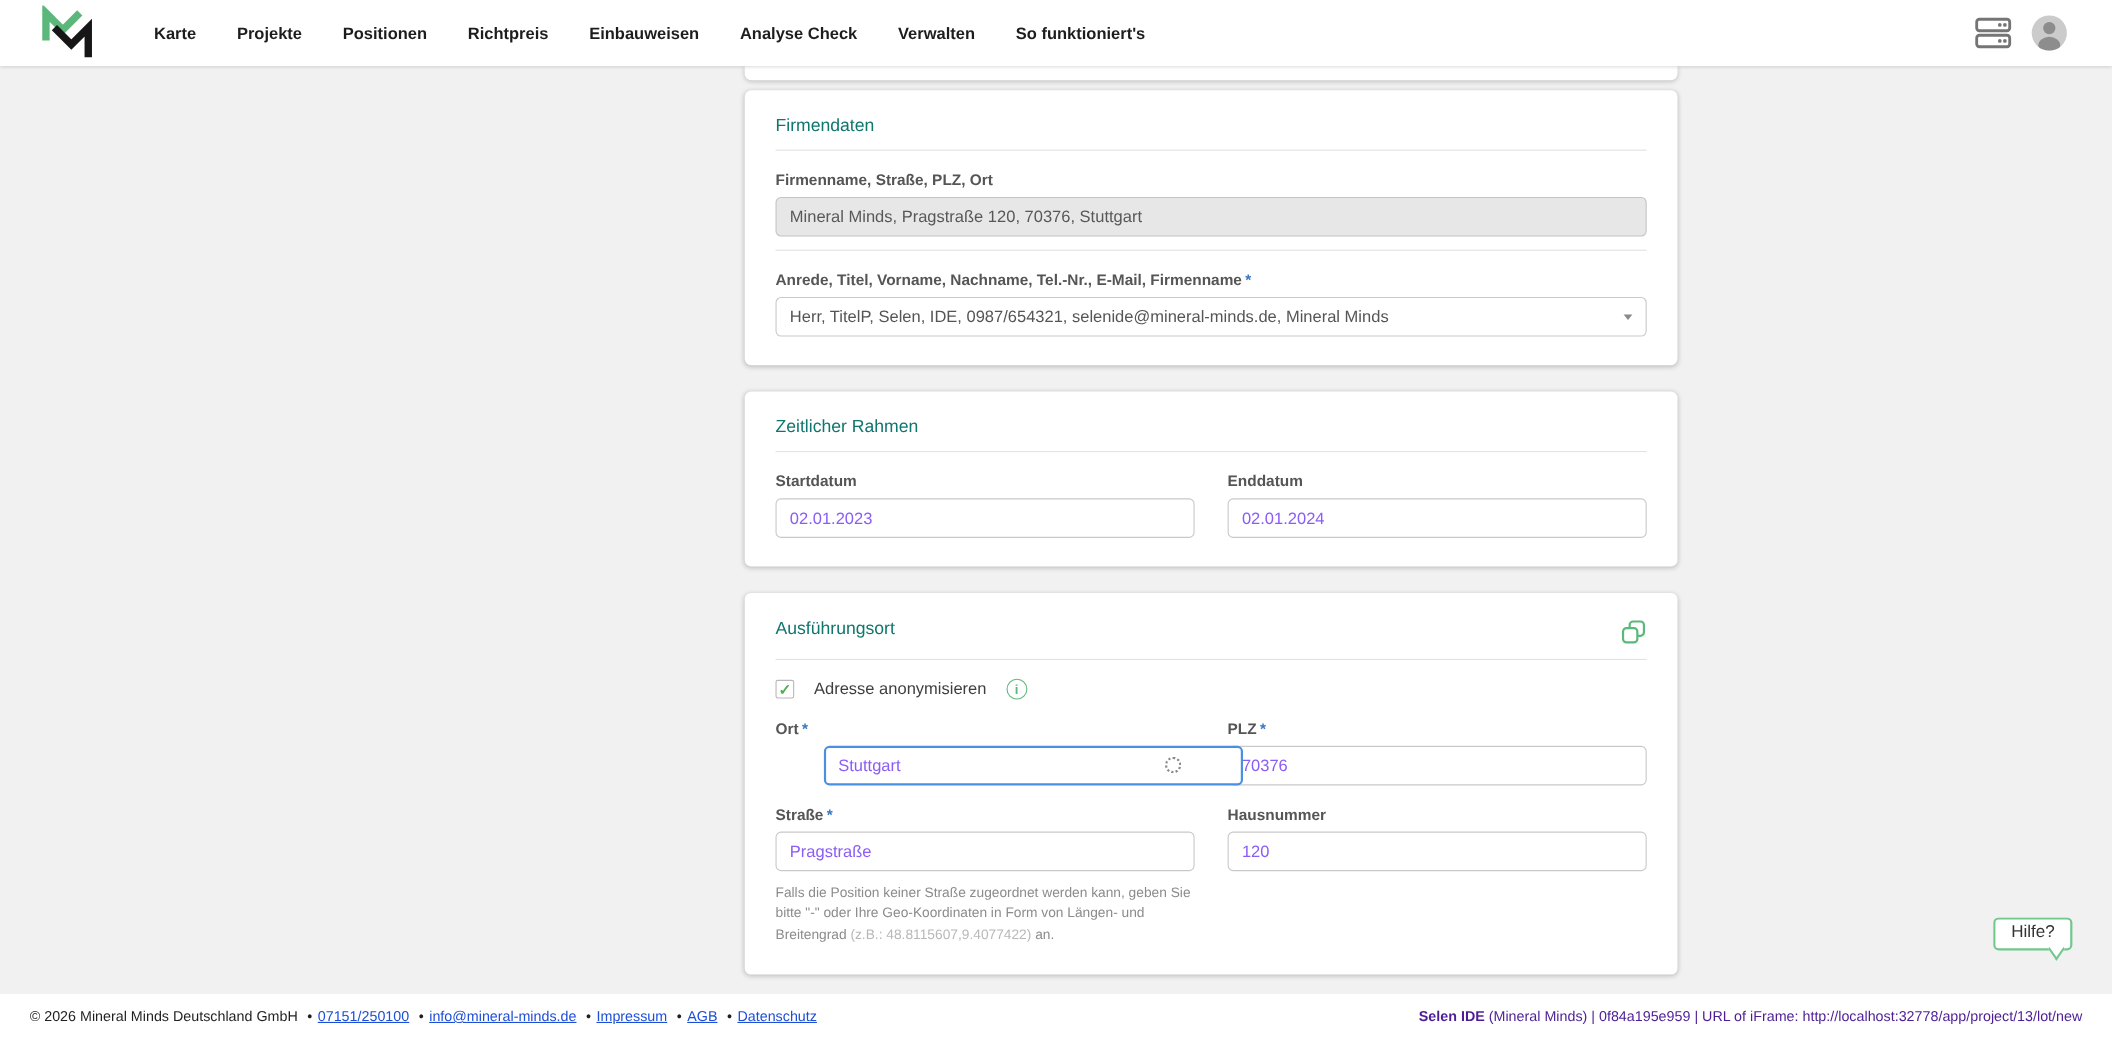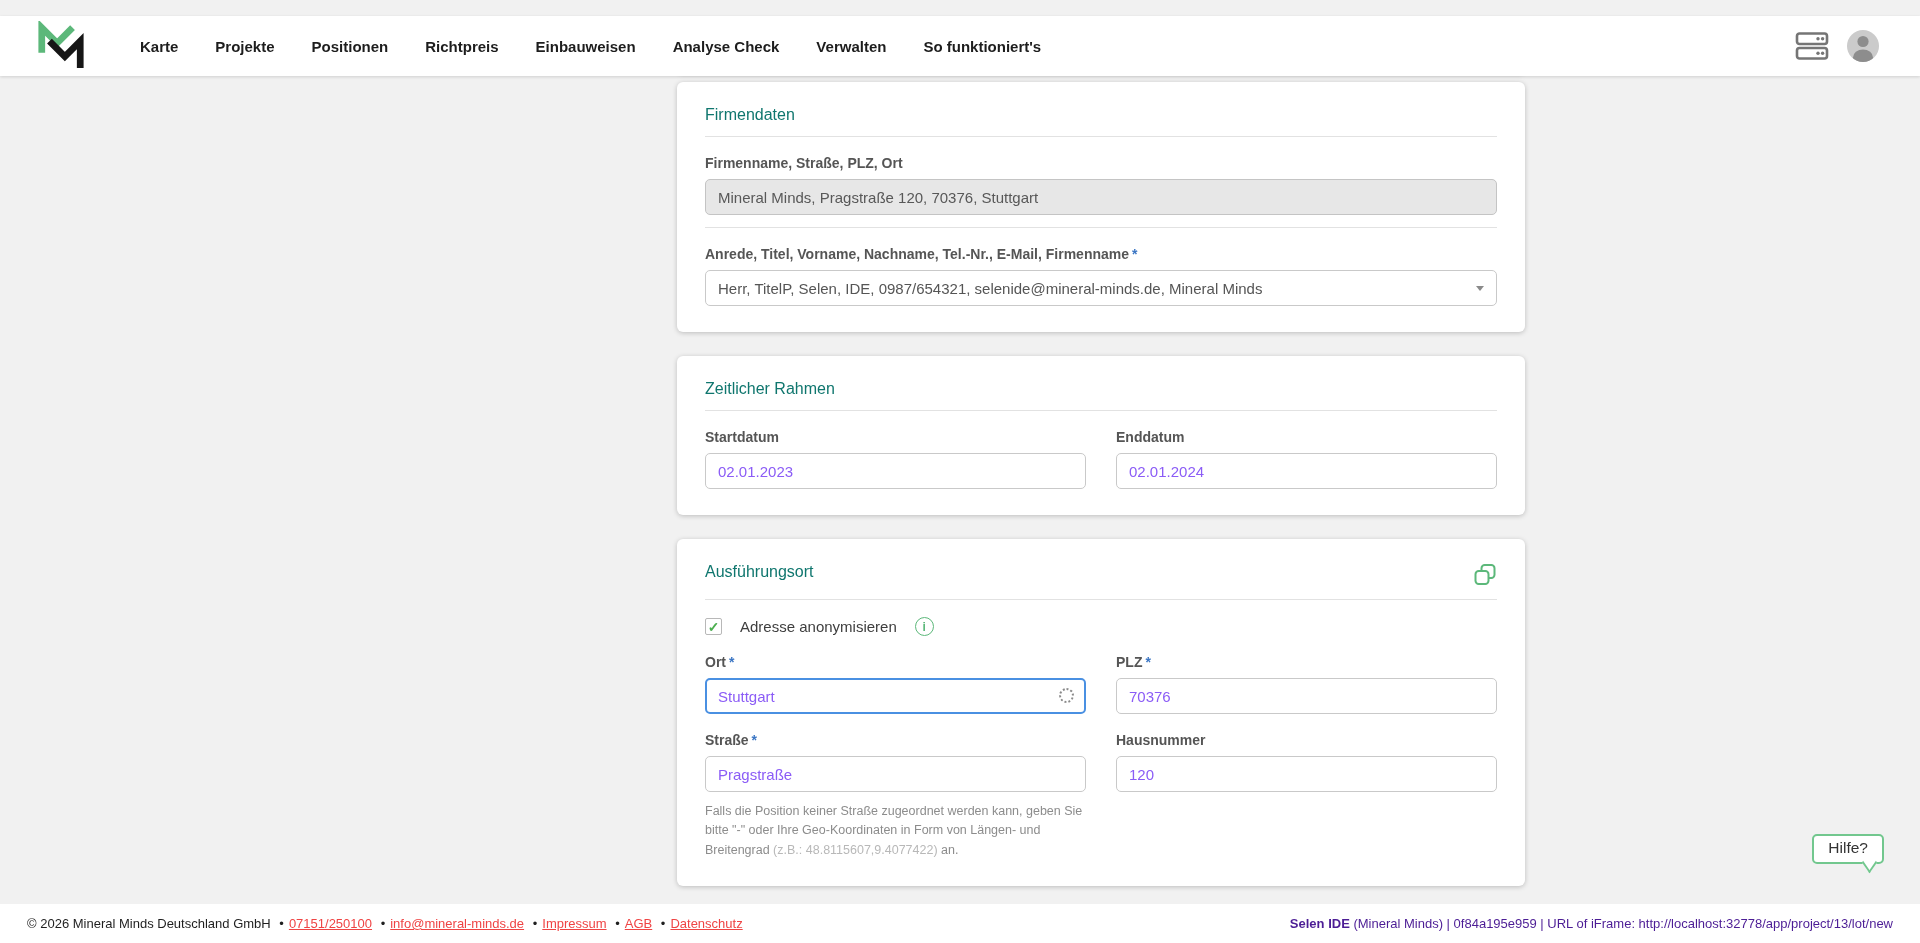--- a/index.html
+++ b/index.html
@@ -6,21 +6,21 @@
   html, body {
     width: 1920px; height: 943px;
     font-family: "Liberation Sans", sans-serif;
     background: #f1f1f1;
     overflow: hidden;
     color: #444;
   }
 
   
   .navbar {
-    position: fixed; top: 16px; left: 0; right: 0; height: 60px;
+    position: fixed; top: 0; left: 0; right: 0; height: 60px;
     background: #fff; z-index: 50;
     display: flex; align-items: center;
     box-shadow: 0 1px 3px rgba(0,0,0,0.14);
     padding: 0 40px 0 36px;
   }
   .logo { width: 50px; height: 50px; margin-right: 54px; flex: 0 0 auto; }
   .nav-menu { display: flex; align-items: center; gap: 37px; }
   .nav-item {
     font-size: 15px; font-weight: 600; color: #1d1d1d;
     cursor: pointer; white-space: nowrap;
@@ -124,21 +124,21 @@
     transform: rotate(45deg) skew(10deg, 10deg);
   }
 
   
   .footer {
     position: fixed; left: 0; right: 0; bottom: 0; height: 39px;
     background: #fff; z-index: 55;
     display: flex; align-items: center; justify-content: space-between;
     padding: 0 27px; font-size: 13px; color: #1f1f1f; white-space: nowrap;
   }
-  .footer a { color: #ef4444; text-decoration: underline; cursor: pointer; }
+  .footer a { color: #1d4ed8; text-decoration: underline; cursor: pointer; }
   .footer .sep { margin: 0 5px; color: #1f1f1f; }
   .footer-right { color: #4c1d95; }
   .footer-right b { font-weight: 700; }
 </style>
 </head>
 <body>
 
 <header class="navbar">
   <svg class="logo" viewBox="0 0 50 52">
     <polyline points="5,33 5,7 21,23 37,7" fill="none" stroke="#5cb87a" stroke-width="7"></polyline>
@@ -236,21 +236,21 @@
       <span class="checkbox-label">Adresse anonymisieren</span>
       <span class="info-icon"></span>
     </div>
 
     <div class="two-col">
       <div>
         <label class="field-label">
           <span>Ort</span><span class="req">*</span>
         </label>
         <div class="input-wrap">
-          <input class="text-input focused" style="padding-right: 16px;" value="Stuttgart">
+          <input class="text-input focused" style="padding-right: 16px; margin-left: 44px;" value="Stuttgart">
           <span class="spinner"></span>
         </div>
       </div>
       <div>
         <label class="field-label">
           <span>PLZ</span><span class="req">*</span>
         </label>
         <input class="text-input" value="70376" style="">
       </div>
       <div>

